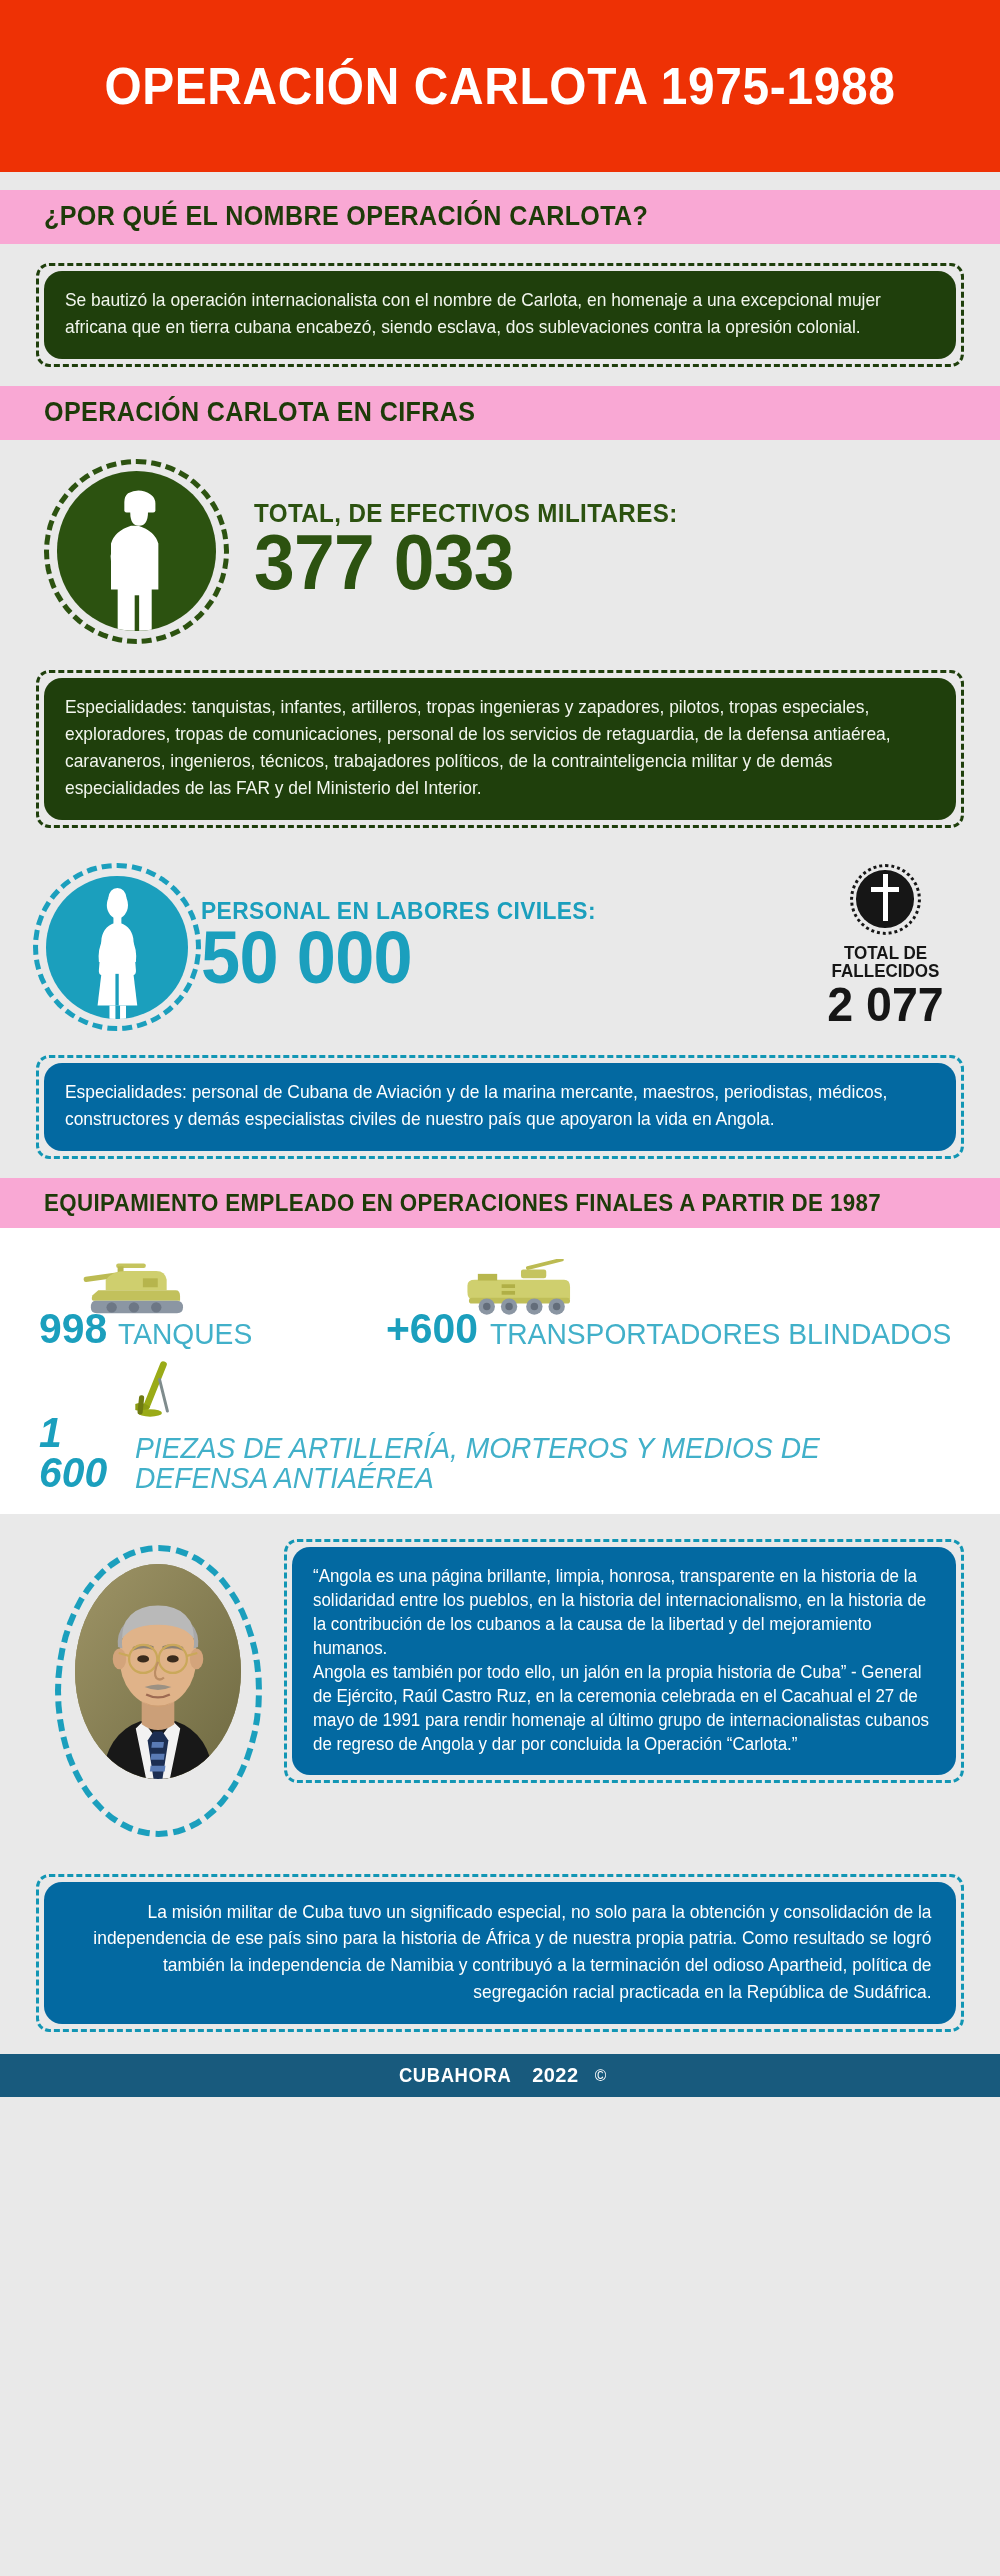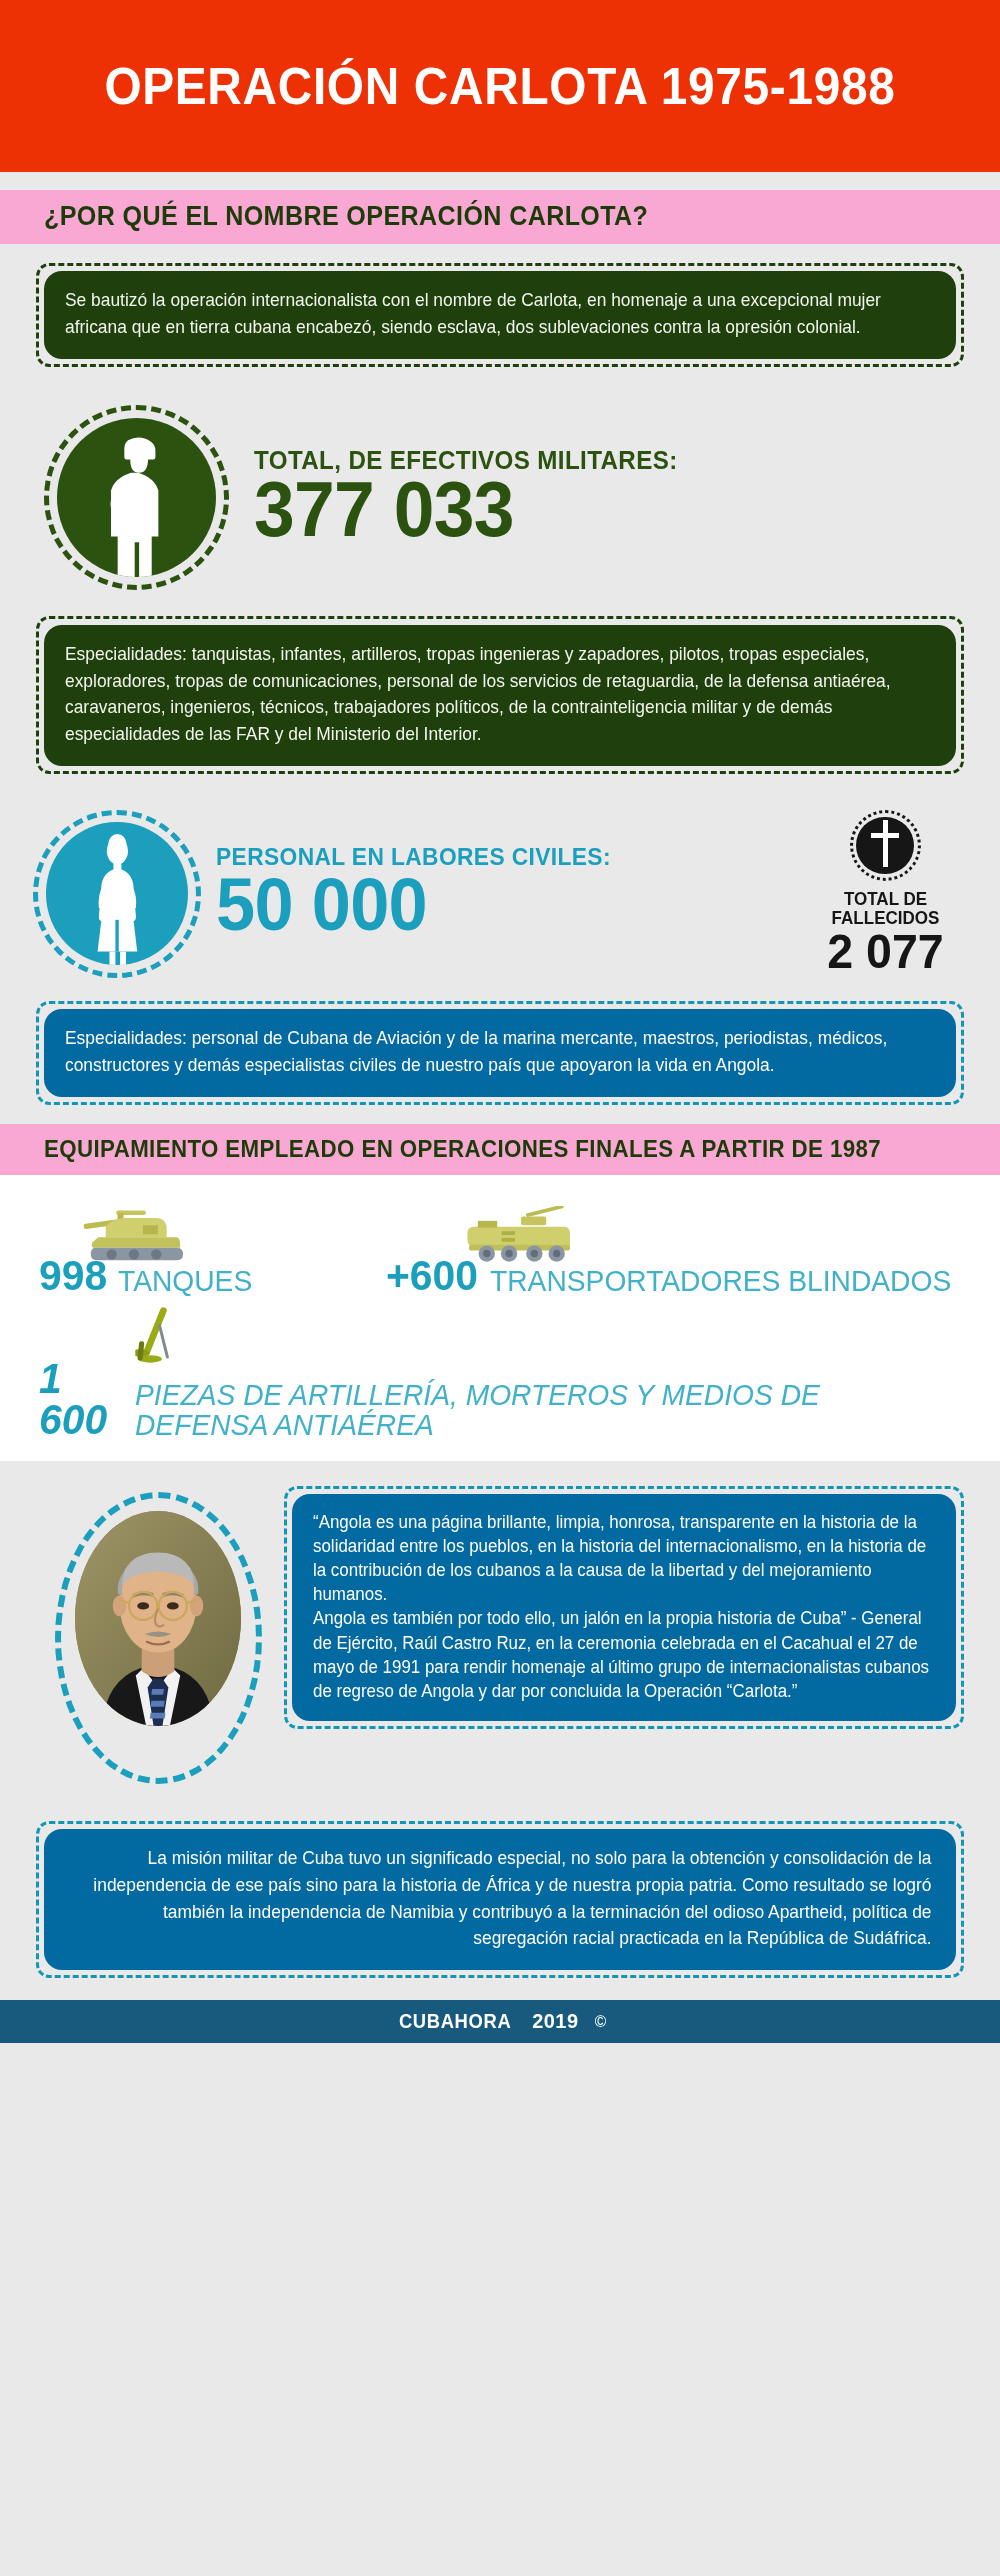--- a/index.html
+++ b/index.html
@@ -131,21 +131,21 @@
   }
   .bignum-label.teal,.bignum.teal{color:#1b9fbd;}
 
   
   .civrow{
     display:flex;
     align-items:center;
     padding:16.3px 25px 4.4px 33px;
   }
   .civrow .medal{width:168px;height:168px;flex:0 0 168px;}
-  .civ-mid{margin-left:15px;flex:1 1 auto;}
+  .civ-mid{flex:1 1 auto;}
   .civ-mid .bignum-label{font-size:24.5px;}
   .civ-mid .bignum{font-size:74px;}
 
   .deadblock{
     flex:0 0 171px;
     text-align:center;
     padding-right:4.4px;
   }
   .cross-badge{
     position:relative;
@@ -276,20 +276,23 @@
   <div class="band">
     <div class="band-title">¿POR QUÉ EL NOMBRE OPERACIÓN CARLOTA?</div>
   </div>
 
   <div class="dashwrap">
     <div class="dashbox">
       <div class="boxtext">Se bautizó la operación internacionalista con el nombre de Carlota, en homenaje a una excepcional mujer africana que en tierra cubana encabezó, siendo esclava, dos sublevaciones contra la opresión colonial.</div>
     </div>
   </div>
 
+  <div class="band">
+    <div class="band-title">OPERACIÓN CARLOTA EN CIFRAS</div>
+  </div>
 
   <div class="figrow">
     <div class="medal">
       <div class="ring"></div>
       <div class="disc">
         <svg viewBox="0 0 216 216" preserveAspectRatio="xMidYMid meet" aria-hidden="true">
           <g fill="#ffffff">
 
             <path d="M96 30 q16 -8 31 2 q6 4 6 12 l0 9 q0 3 -3 3 l-36 0 q-3 0 -3 -3 l0 -11 q0 -8 5 -12 z"></path>
             <path d="M99 56 q0 18 12 18 q12 0 12 -19 l0 -6 l-24 0 z"></path>
@@ -510,18 +513,18 @@
   </div>
 
   <div class="dashwrap teal" style="margin-top:25px;margin-bottom:22px;text-align:right;">
     <div class="dashbox teal">
       <div class="boxtext teal">La misión militar de Cuba tuvo un significado especial, no solo para la obtención y consolidación de la independencia de ese país sino para la historia de África y de nuestra propia patria. Como resultado se logró también la independencia de Namibia y contribuyó a la terminación del odioso Apartheid, política de segregación racial practicada en la República de Sudáfrica.</div>
     </div>
   </div>
 
   <div class="footer">
     <div class="foot-logo">CUBAHORA</div>
-    <div class="foot-year">2019</div>
+    <div class="foot-year">2022</div>
     <div class="foot-cc">©</div>
   </div>
 
 </div>
 
 
 </body></html>

